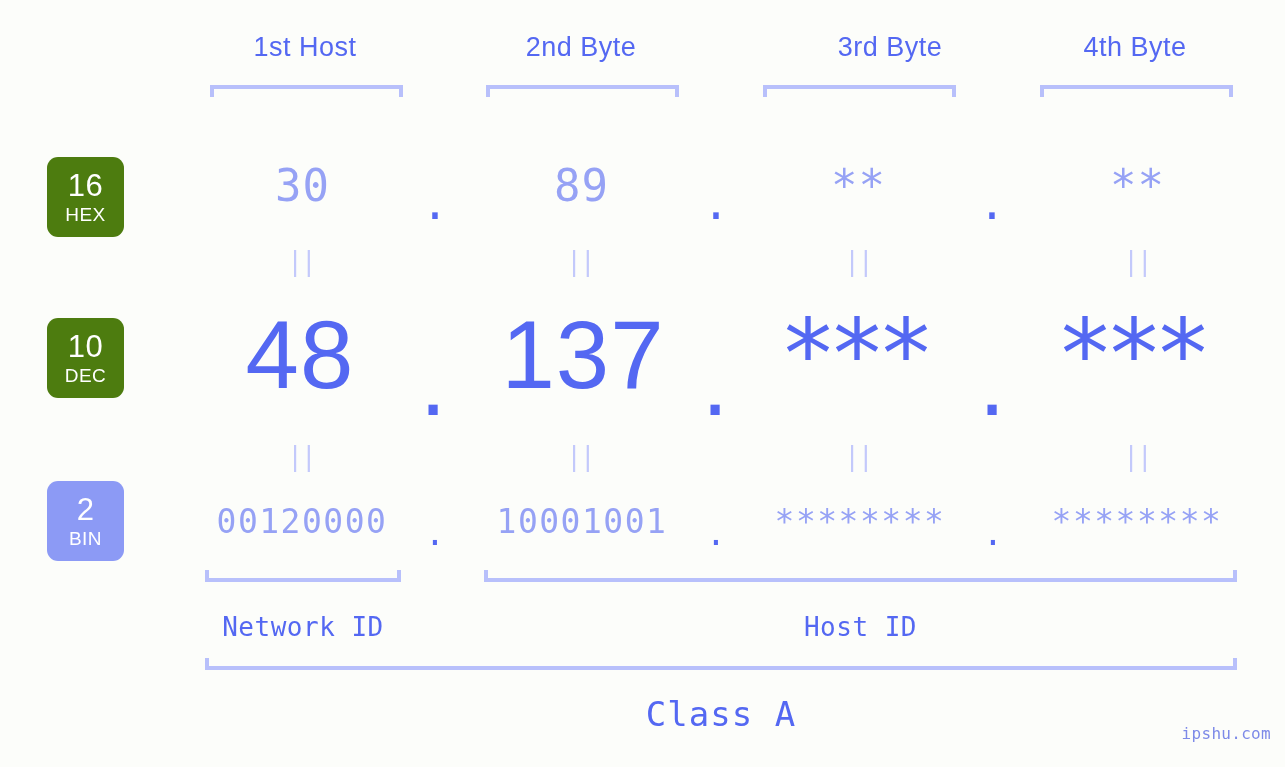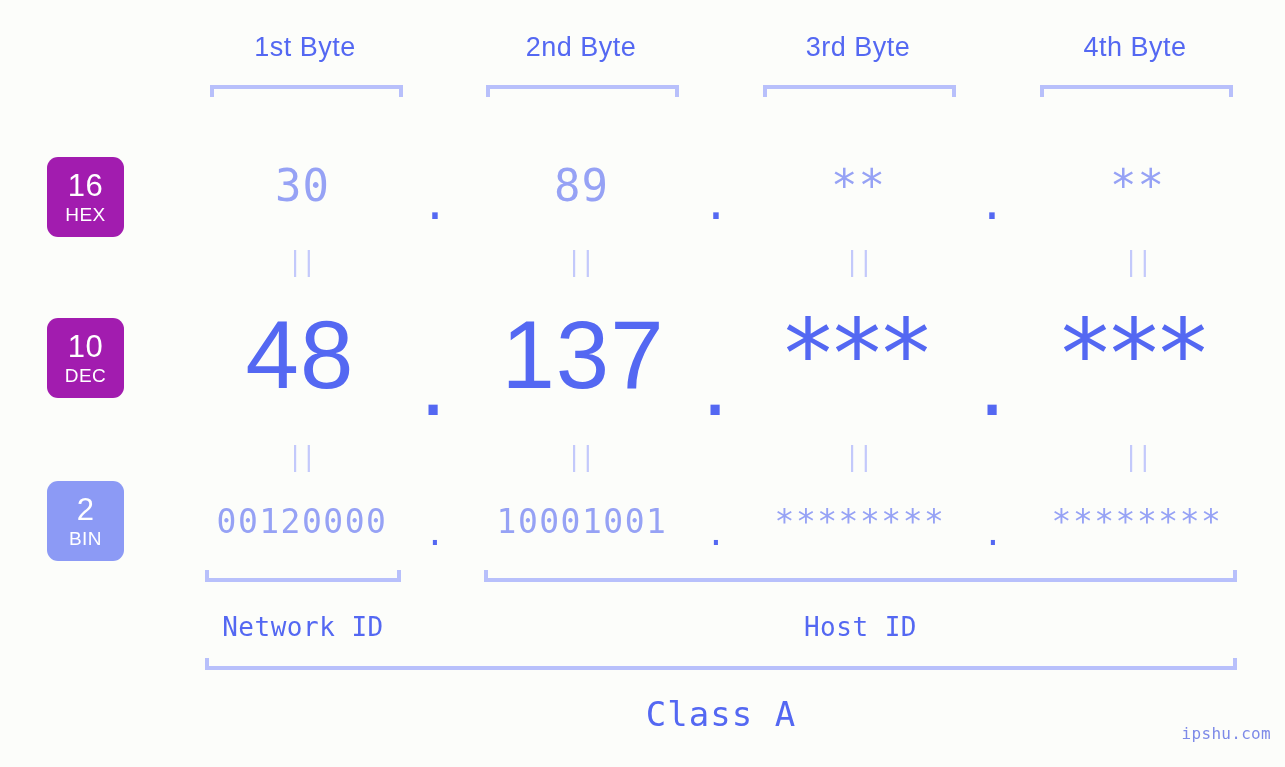--- a/index.html
+++ b/index.html
@@ -43,21 +43,21 @@
     letter-spacing: 0.5px;
     white-space: nowrap;
   }
 
   
   .badge {
     position: absolute;
     left: 47px;
     width: 77px;
     height: 80px;
-    background: #a21caf;
+    background: #4d7c0f;
     border-radius: 11px;
     color: #ffffff;
     display: flex;
     flex-direction: column;
     align-items: center;
     justify-content: center;
     line-height: 1;
   }
   .badge.bin { background: #8c9af5; }
   .badge .num {
@@ -174,26 +174,26 @@
     font-size: 16px;
     color: #7d8ae8;
     letter-spacing: 0.3px;
     margin-top: 20px;
   }
 </style>
 </head>
 <body>
 
 <div class="byte-label" style="left:210px; width:190px;">
-  <span>1st Byte</span>
+  <span>1st Host</span>
 </div>
 <div class="byte-label" style="left:486px; width:190px;">
   <span>2nd Byte</span>
 </div>
-<div class="byte-label" style="left:763px; width:190px;">
+<div class="byte-label" style="left:795px; width:190px;">
   <span>3rd Byte</span>
 </div>
 <div class="byte-label" style="left:1040px; width:190px;">
   <span>4th Byte</span>
 </div>
 
 <div class="bracket-top" style="left:210px; top:85px; width:193px;"></div>
 <div class="bracket-top" style="left:486px; top:85px; width:193px;"></div>
 <div class="bracket-top" style="left:763px; top:85px; width:193px;"></div>
 <div class="bracket-top" style="left:1040px; top:85px; width:193px;"></div>

